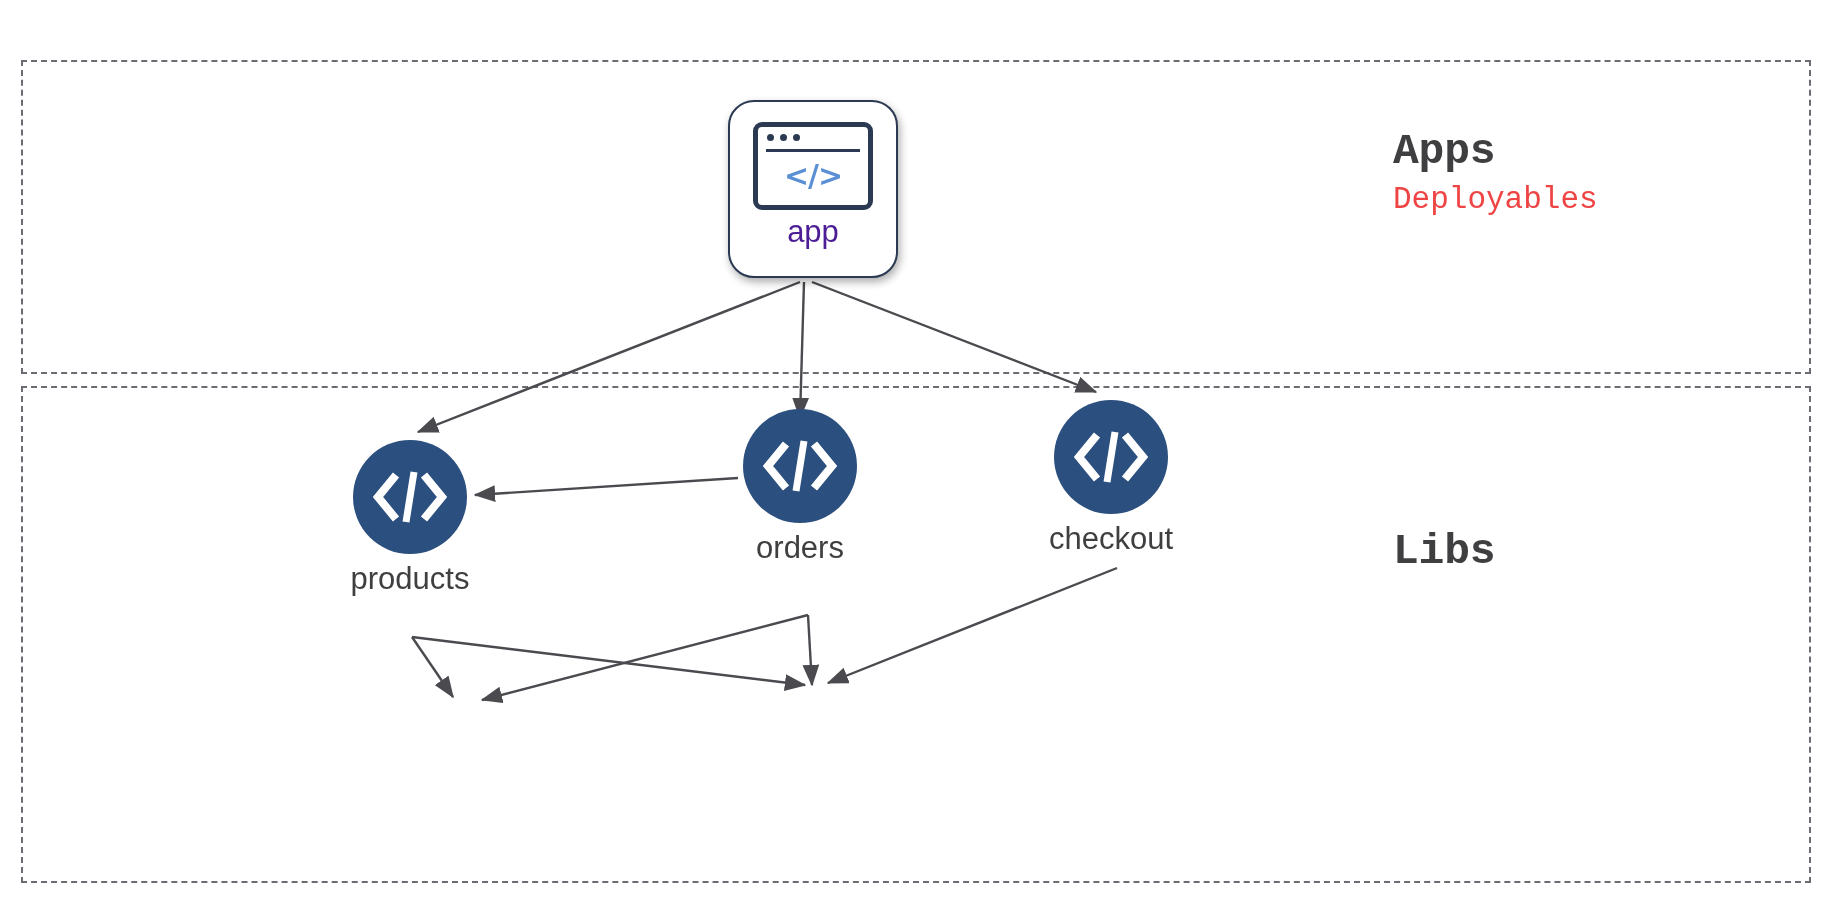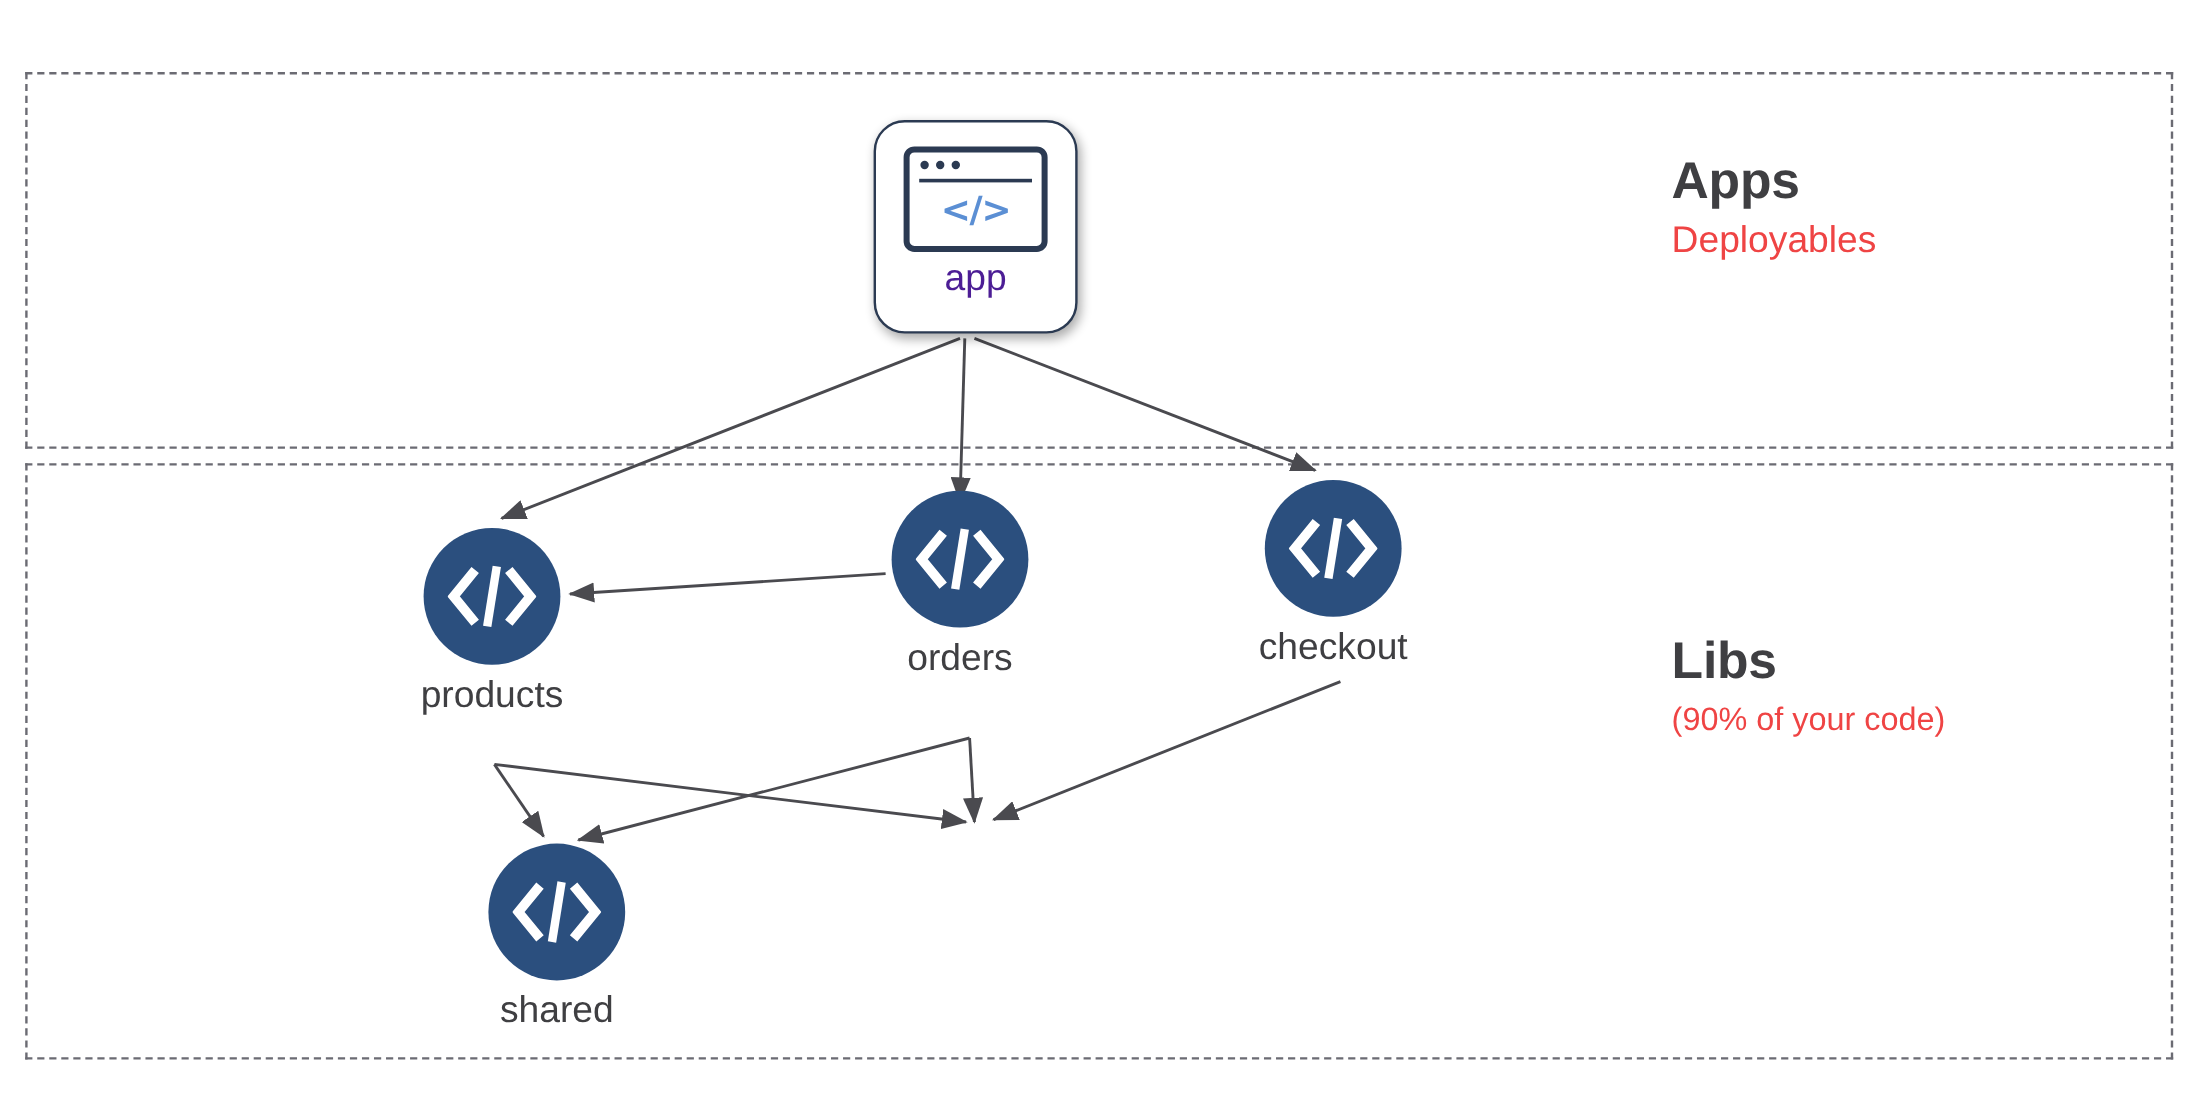--- a/index.html
+++ b/index.html
@@ -27,20 +27,21 @@
     background: transparent;
   }
   #zone-apps { left: 21px; top: 60px; width: 1790px; height: 314px; }
   #zone-libs { left: 21px; top: 386px; width: 1790px; height: 497px; }
 
   
   .zone-caption {
     position: absolute;
     line-height: 1.15;
     user-select: none;
+    font-family: Liberation Mono, monospace;
   }
   .zone-caption .zc-title {
     display: block;
     font-size: 43px;
     font-weight: bold;
     color: #3f3f42;
     letter-spacing: -0.2px;
   }
   .zone-caption .zc-sub {
     display: block;
@@ -226,35 +227,24 @@
     <div class="lib-circle">
       <svg width="74" height="52" viewBox="0 0 74 52" xmlns="http://www.w3.org/2000/svg">
         <path d="M23 4 L5 26 L23 48" stroke="#ffffff" stroke-width="8" fill="none"></path>
         <path d="M51 4 L69 26 L51 48" stroke="#ffffff" stroke-width="8" fill="none"></path>
         <path d="M41 1 L33 51" stroke="#ffffff" stroke-width="7" fill="none"></path>
       </svg>
     </div>
     <div class="lib-label">checkout</div>
   </div>
 
-  <div class="lib-node" id="node-shared">
-    <div class="lib-circle">
-      <svg width="74" height="52" viewBox="0 0 74 52" xmlns="http://www.w3.org/2000/svg">
-        <path d="M23 4 L5 26 L23 48" stroke="#ffffff" stroke-width="8" fill="none"></path>
-        <path d="M51 4 L69 26 L51 48" stroke="#ffffff" stroke-width="8" fill="none"></path>
-        <path d="M41 1 L33 51" stroke="#ffffff" stroke-width="7" fill="none"></path>
-      </svg>
-    </div>
-    <div class="lib-label">shared</div>
-  </div>
 
 
   <div class="zone-caption" id="caption-apps">
     <span class="zc-title">Apps</span>
     <span class="zc-sub">Deployables</span>
   </div>
 
   <div class="zone-caption" id="caption-libs">
     <span class="zc-title">Libs</span>
-    <span class="zc-sub">(90% of your code)</span>
   </div>
 
 </div>
 
 </body></html>

